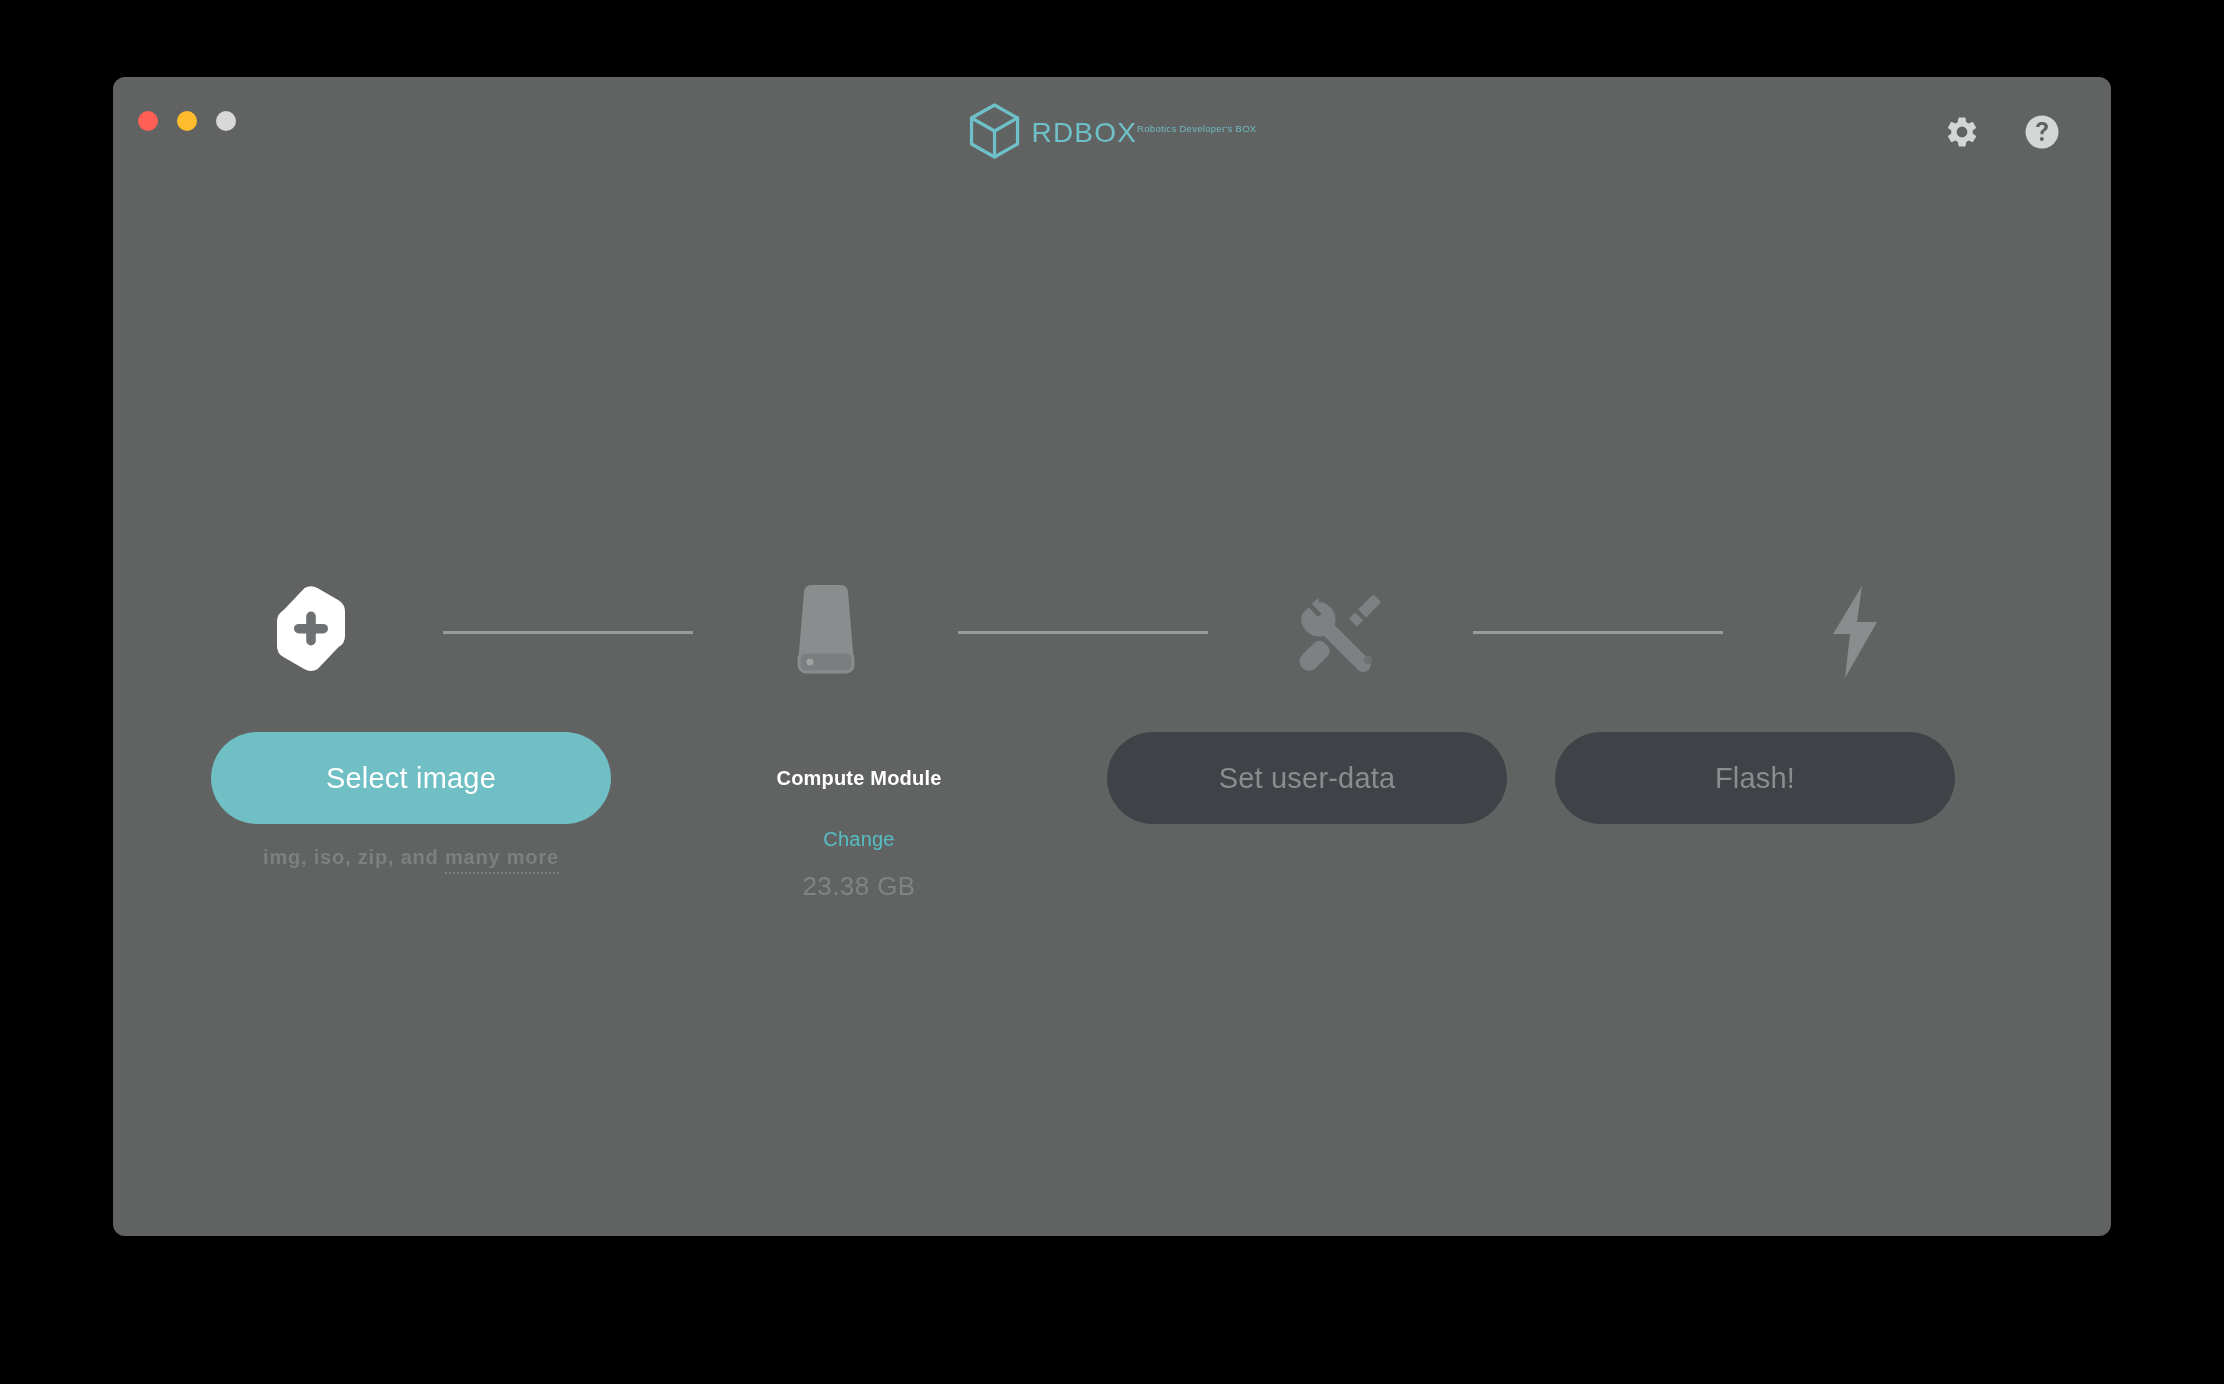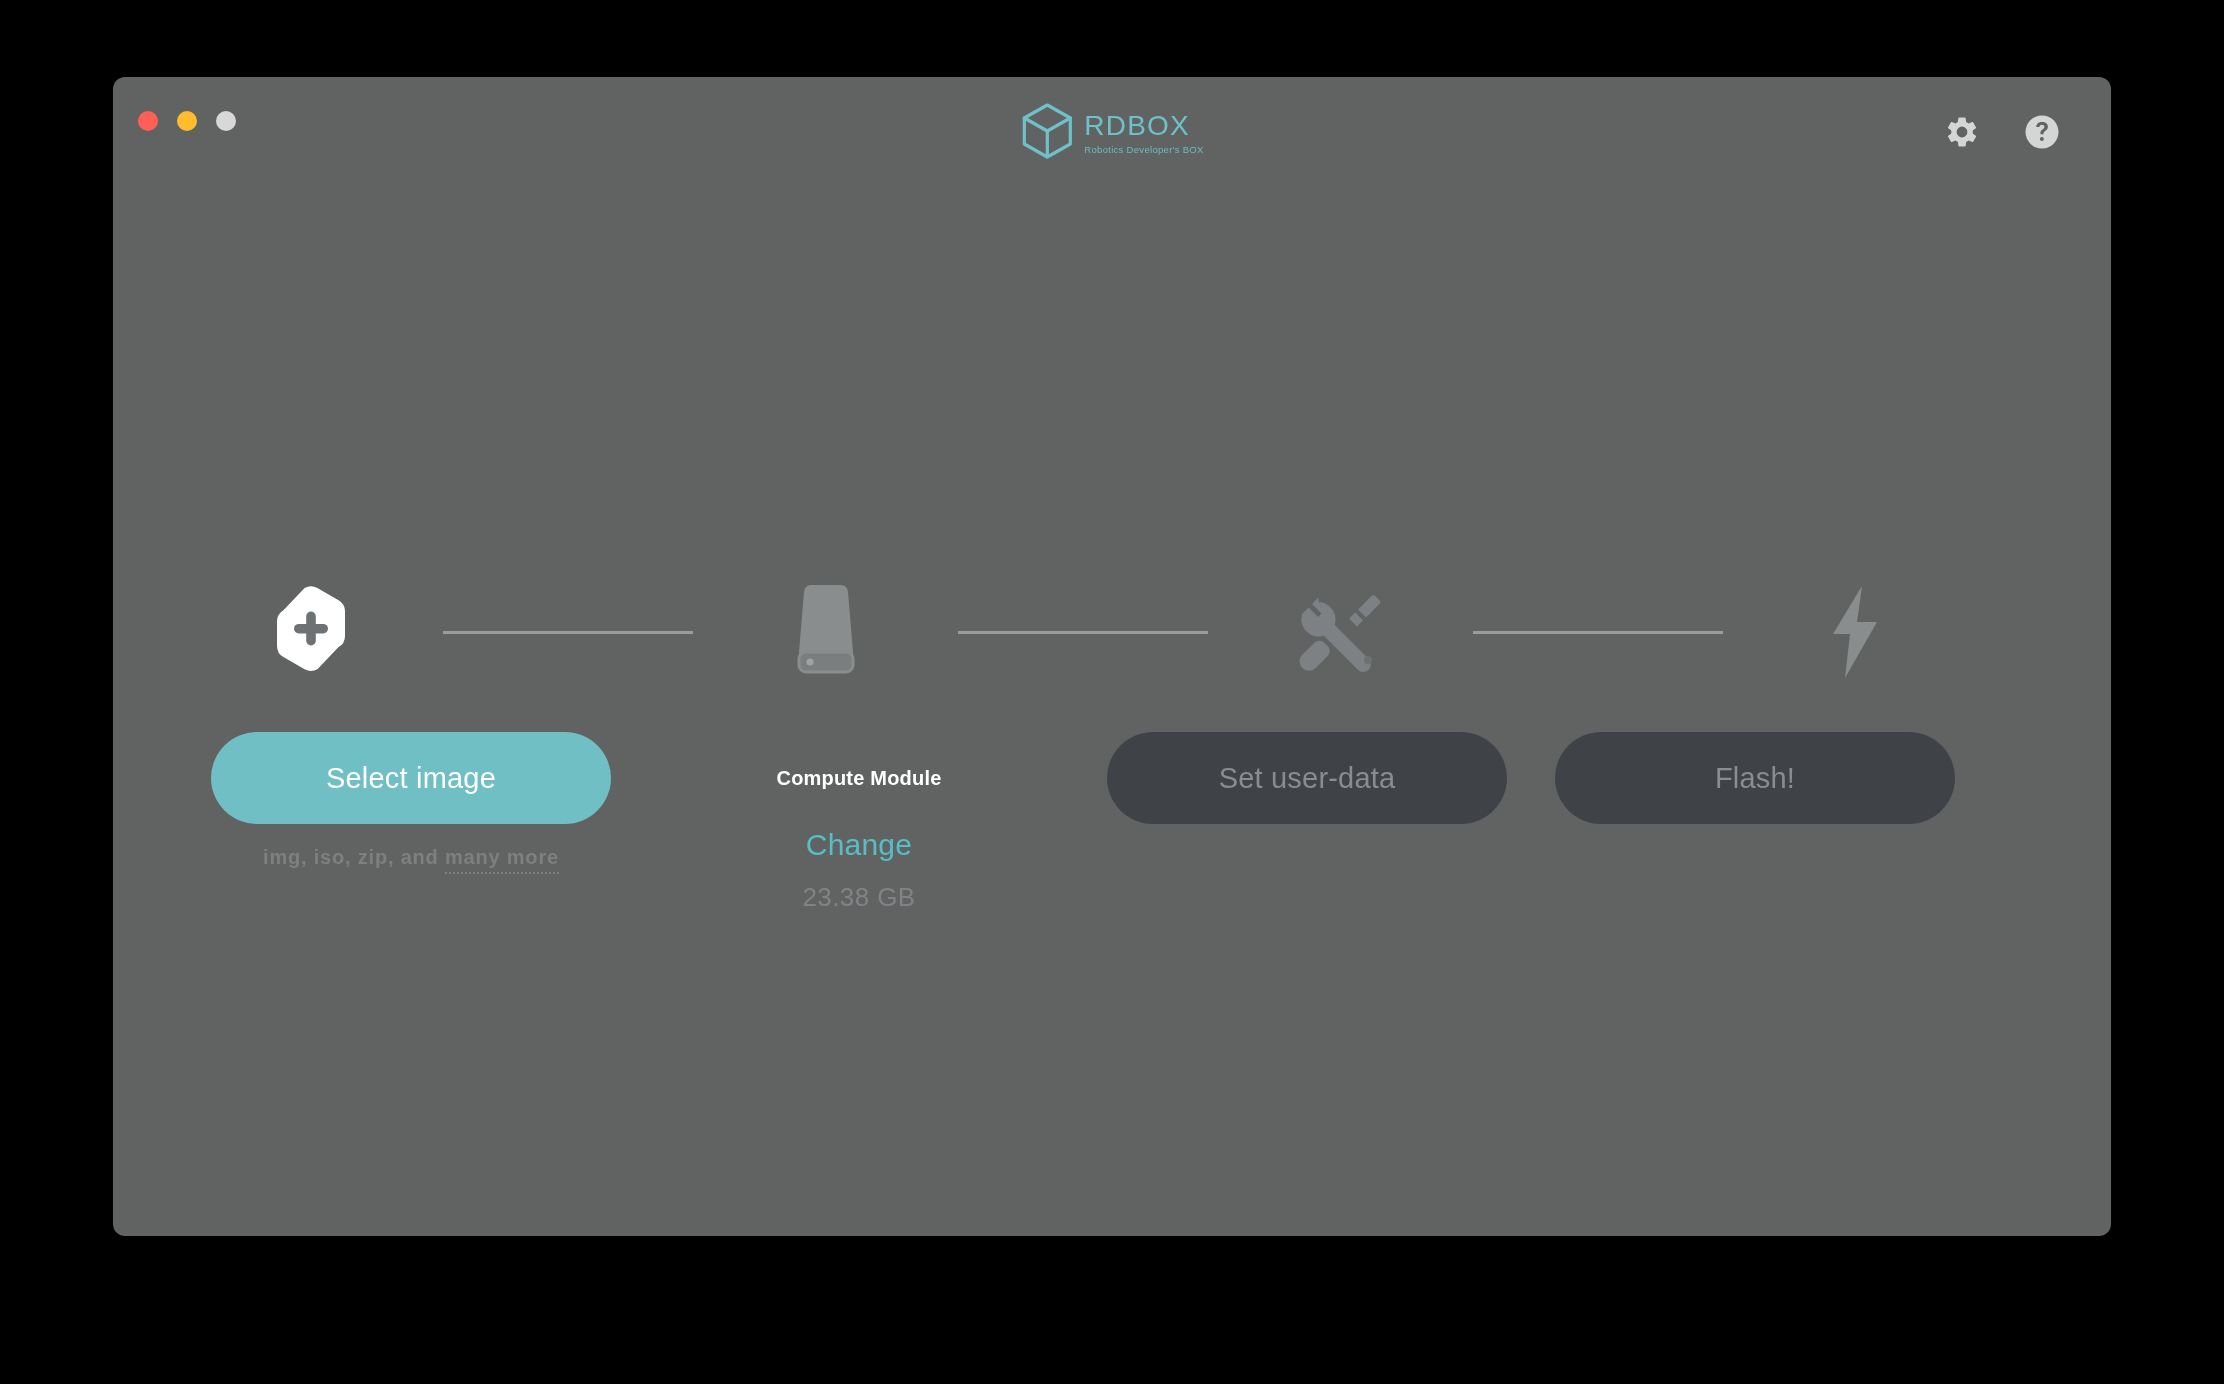--- a/index.html
+++ b/index.html
@@ -56,21 +56,20 @@
     left: 50%;
     top: 25px;
     transform: translateX(-50%);
     display: flex;
     align-items: center;
     gap: 10px;
   }
   #brand-cube { width: 54px; height: 58px; display: block; }
   #brand-text-block {
     display: flex;
-    flex-direction: column;
     justify-content: center;
     padding-top: 4px;
   }
   #brand-title {
     color: #6EC1C8;
     font-size: 28px;
     letter-spacing: 1.2px;
     line-height: 1;
     font-weight: 400;
   }
@@ -200,21 +199,21 @@
     color: #FFFFFF;
     letter-spacing: 0.2px;
     line-height: 92px;
     height: 92px;
     display: flex;
     align-items: center;
     justify-content: center;
   }
   .drive-change-link {
     margin-top: 4px;
-    font-size: 30px;
+    font-size: 20px;
     color: #56BEC4;
     cursor: pointer;
     letter-spacing: 0.2px;
   }
   .drive-size {
     margin-top: 20px;
     font-size: 26px;
     color: #808385;
     letter-spacing: 0.4px;
   }

